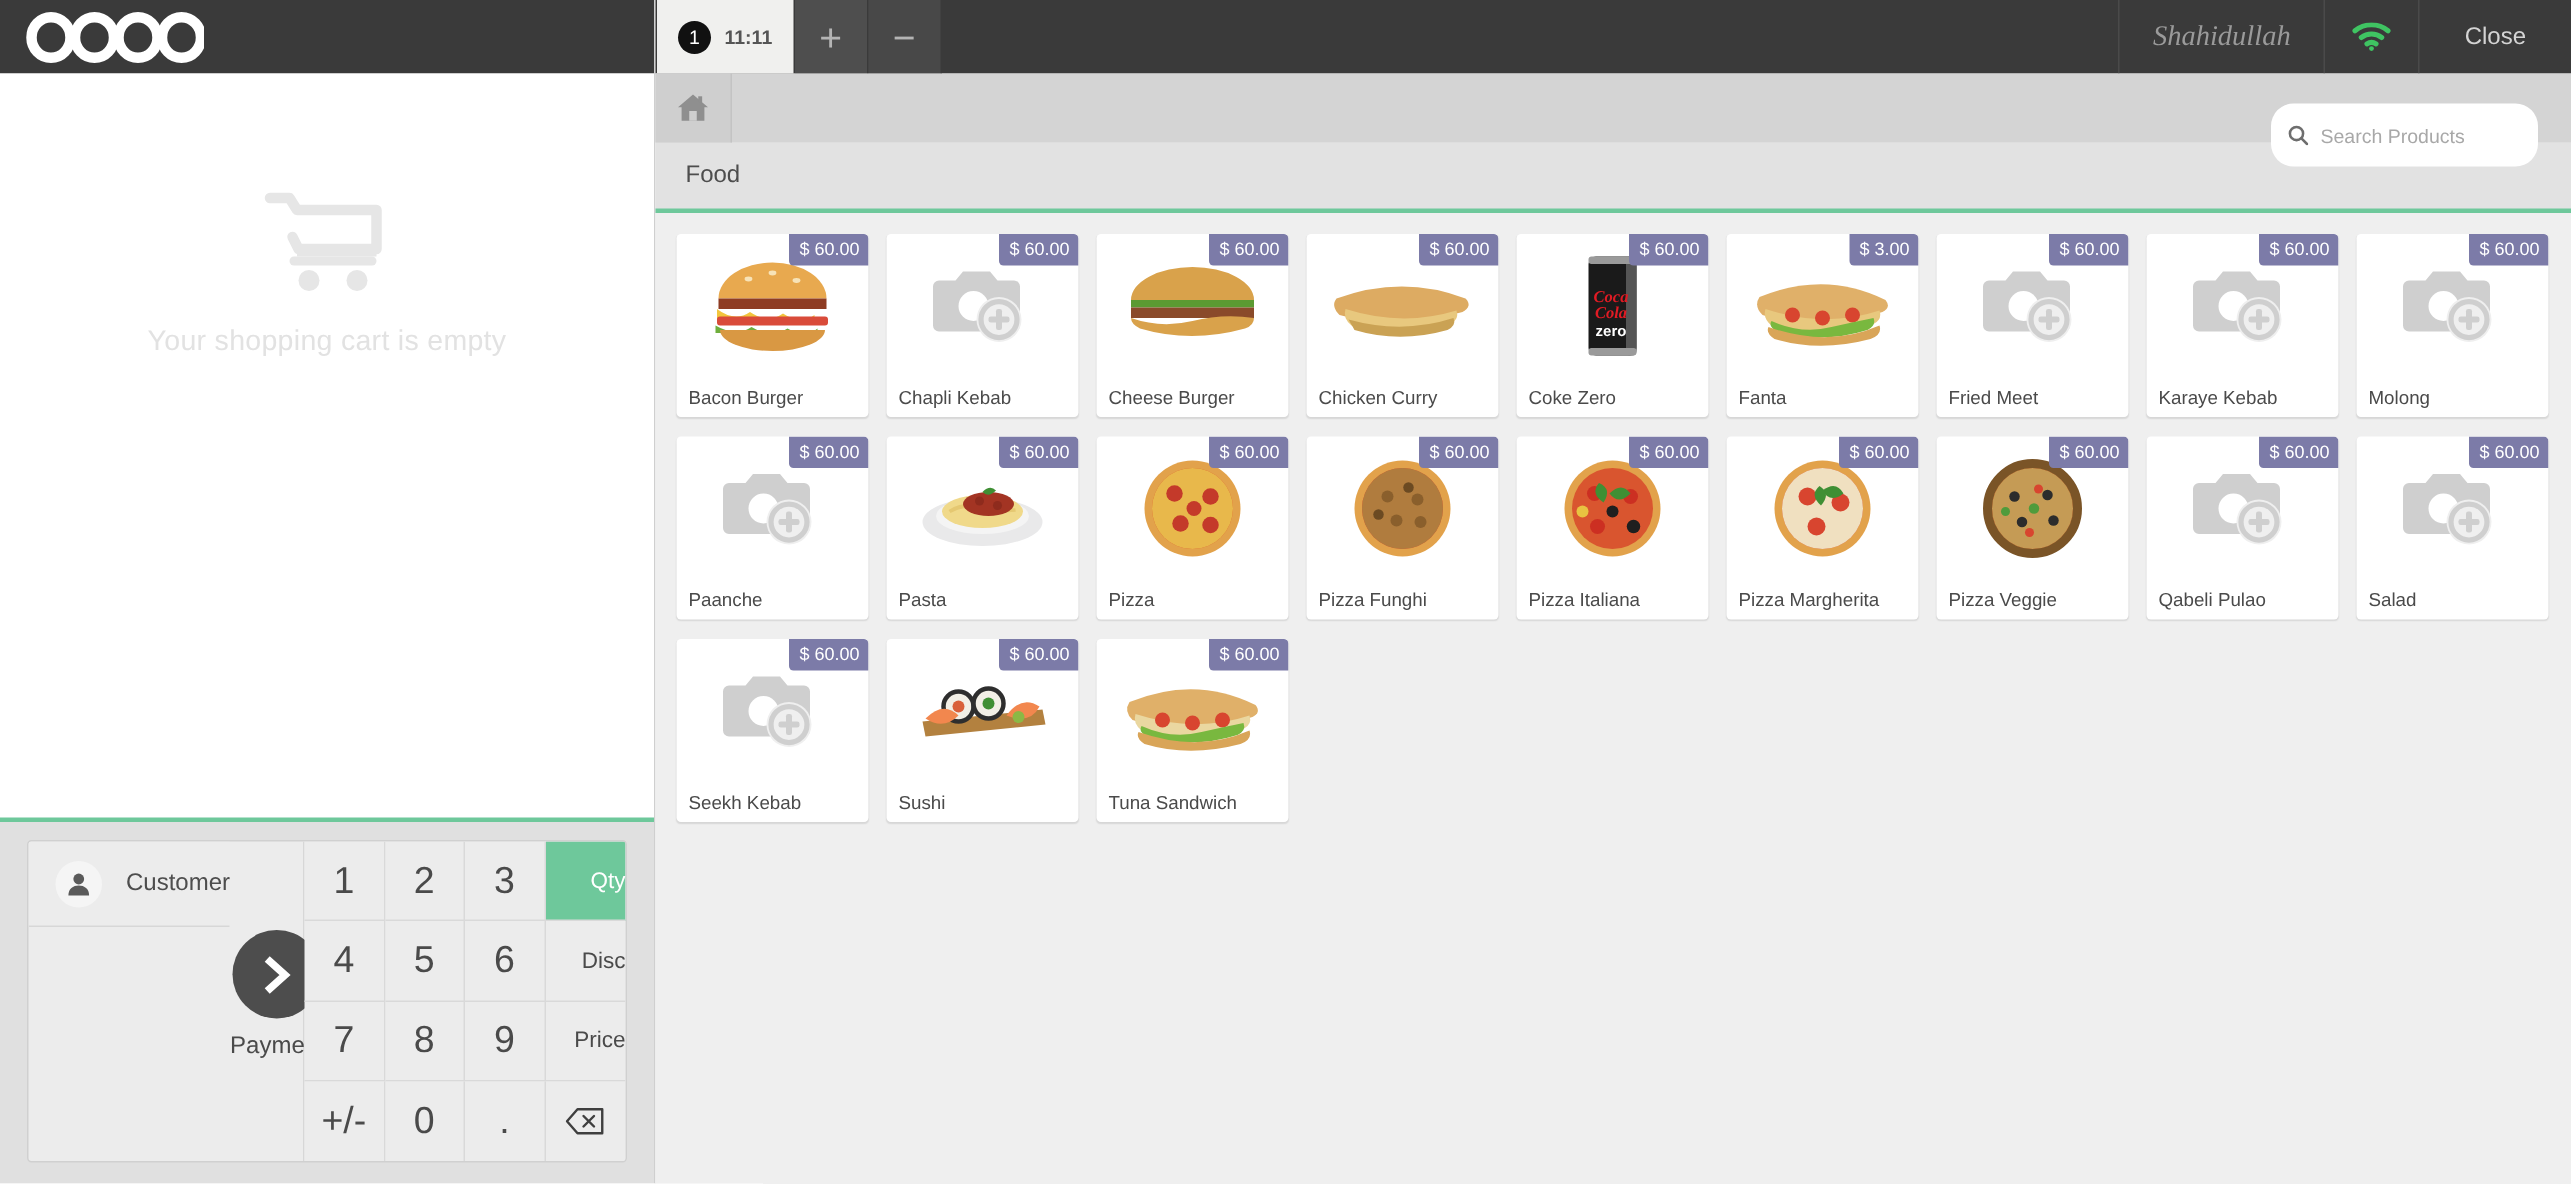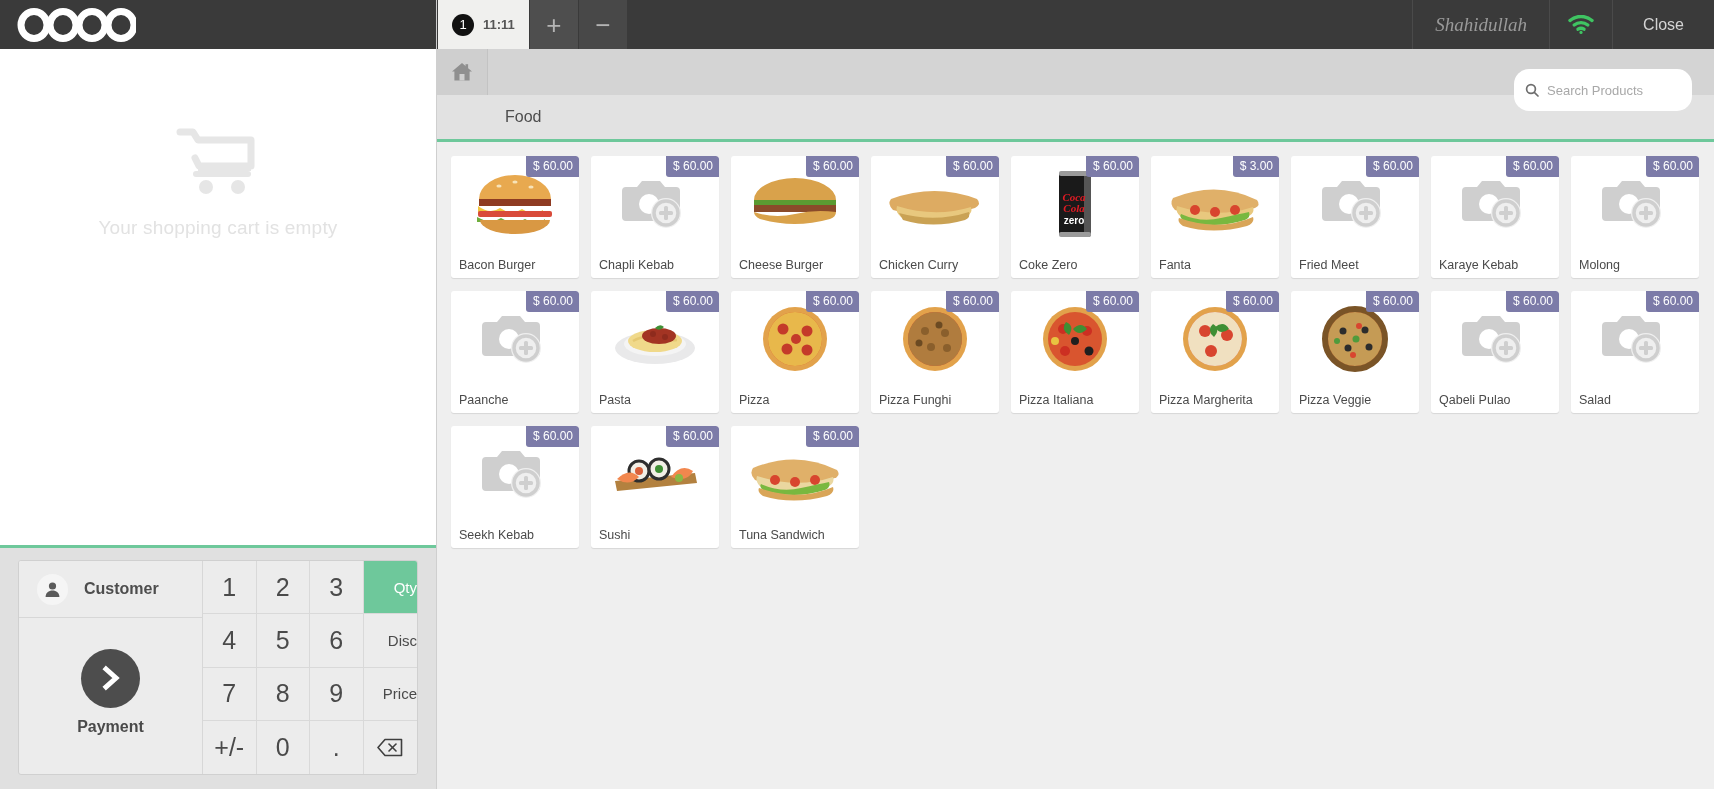--- a/index.html
+++ b/index.html
@@ -52,23 +52,22 @@
     display: flex;
   }
   .pad-inner {
     flex: 1; display: flex;
     background: #ececec;
     border: 1px solid #d0d0d0;
     border-radius: 3px;
     overflow: hidden;
   }
   .pay-col {
-    width: 184px; display: flex; flex-direction: column;
+    width: 184px; display: flex; flex-direction: row;
     border-right: 1px solid #d7d7d7;
-    font-weight: bold;
   }
   .customer-btn {
     height: 57px;
     display: flex; align-items: center; gap: 16px;
     padding-left: 18px;
     border-bottom: 1px solid #d7d7d7;
     cursor: pointer; background: #ececec;
   }
   .cust-avatar {
     width: 31px; height: 31px; border-radius: 50%;
@@ -199,21 +198,21 @@
   .search-input::placeholder { color: #a8a8a8; }
 
   .category-bar {
     height: 44px; background: #e2e2e2;
     display: flex; align-items: center;
     border-bottom: 3px solid #6ec89b;
     flex: 0 0 47px;
   }
   .cat-item {
     padding: 0 20px; font-size: 16px; color: #4d4d4d;
-    cursor: pointer; line-height: 44px; margin-left: 48px;
+    cursor: pointer; line-height: 44px;
   }
 
   .products-scroll {
     flex: 1 1 auto; overflow: hidden;
     background: #efefef;
     padding: 14px 0 0 14px;
   }
   .products-grid {
     display: flex; flex-wrap: wrap;
     gap: 0;

